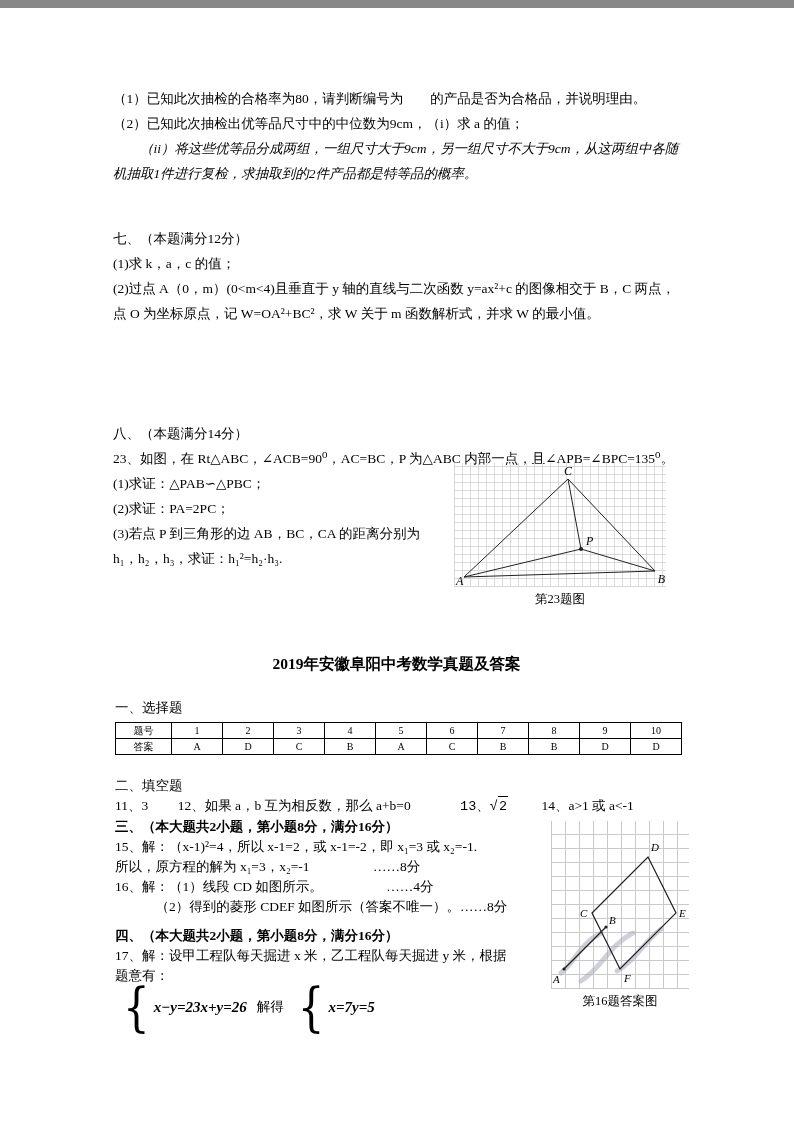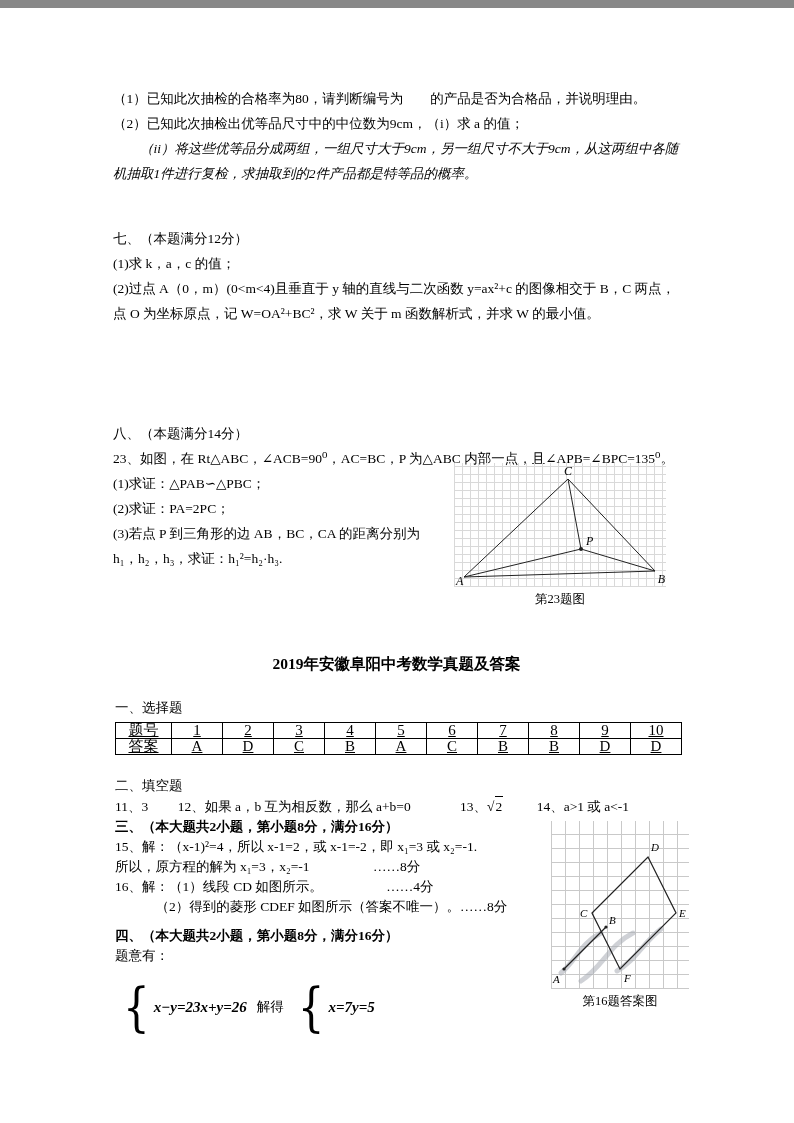--- a/index.html
+++ b/index.html
@@ -20,42 +20,42 @@
   .indent { text-indent: 2em; font-style: italic; }
   .bold { font-weight: bold; }
   .heading {
     position: absolute; left: 113px; width: 567px; top: 646px;
     text-align: center; font-weight: bold; font-size: 15.5px; margin: 0;
   }
   
   .anstable { position: absolute; left: 115px; top: 714px; border-collapse: collapse; }
   .anstable td {
     border: 1px solid #000; width: 51px; height: 16px;
-    text-align: center; font-size: 15px; padding: 0; line-height: 1; text-decoration: underline;
+    text-align: center; font-size: 10px; padding: 0; line-height: 1;
   }
   .anstable td.lbl { width: 56px; }
   
   .fig { position: absolute; margin: 0; }
   .gridwrap { position: relative; }
   .g8 {
     background-image:
       repeating-linear-gradient(0deg,  #d9d9d9 0, #d9d9d9 1px, transparent 1px, transparent 8px),
       repeating-linear-gradient(90deg, #d9d9d9 0, #d9d9d9 1px, transparent 1px, transparent 8px);
   }
   .g14 {
     background-image:
       repeating-linear-gradient(0deg,  #c9c9c9 0, #c9c9c9 1px, transparent 1px, transparent 14px),
       repeating-linear-gradient(90deg, #c9c9c9 0, #c9c9c9 1px, transparent 1px, transparent 14px);
   }
   .figcap { text-align: center; font-size: 12.5px; margin-top: 4px; }
   svg text { font-family: "Liberation Serif", "DejaVu Serif", serif; font-style: italic; }
   
   .fillrow span { display: inline-block; }
   .sp26 { margin-left: 26px; }
-  .sp46 { margin-left: 46px; }
+  .sp46 { margin-left: 46px; font-family: Liberation Mono, monospace; }
   .sp30 { margin-left: 30px; }
   .radicand { border-top: 1px solid #000; padding: 0 1px; }
   .score { margin-left: 60px; }
   .score-tight { margin-left: 0; }
   
   .eqblock { position: absolute; left: 123px; top: 978px; display: flex; align-items: center; }
   .brace {
     font-size: 42px; line-height: 1; font-weight: normal;
     transform: scaleY(1.25); display: inline-block;
     font-family: "DejaVu Serif", serif; margin-right: 4px;
@@ -185,20 +185,21 @@
         <text x="100" y="30" font-size="11">D</text>
         <text x="128" y="96" font-size="11">E</text>
         <text x="73" y="161" font-size="11">F</text>
       </svg>
     </div>
     <figcaption class="figcap">第16题答案图</figcaption>
   </figure>
 
   <section class="blk" style="left:115px; top:918px; width:430px;">
     <p class="ln-sm bold">四、（本大题共2小题，第小题8分，满分16分）</p>
+    <p class="ln-sm">17、解：设甲工程队每天掘进 x 米，乙工程队每天掘进 y 米，根据</p>
     <p class="ln-sm">题意有：</p>
   </section>
 
   <div class="eqblock">
     <span class="brace">{</span>
     <span class="eqcol">
       <span class="eq">x−y=2</span>
       <span class="eq">3x+y=26</span>
     </span>
     <span class="solve">解得</span>

